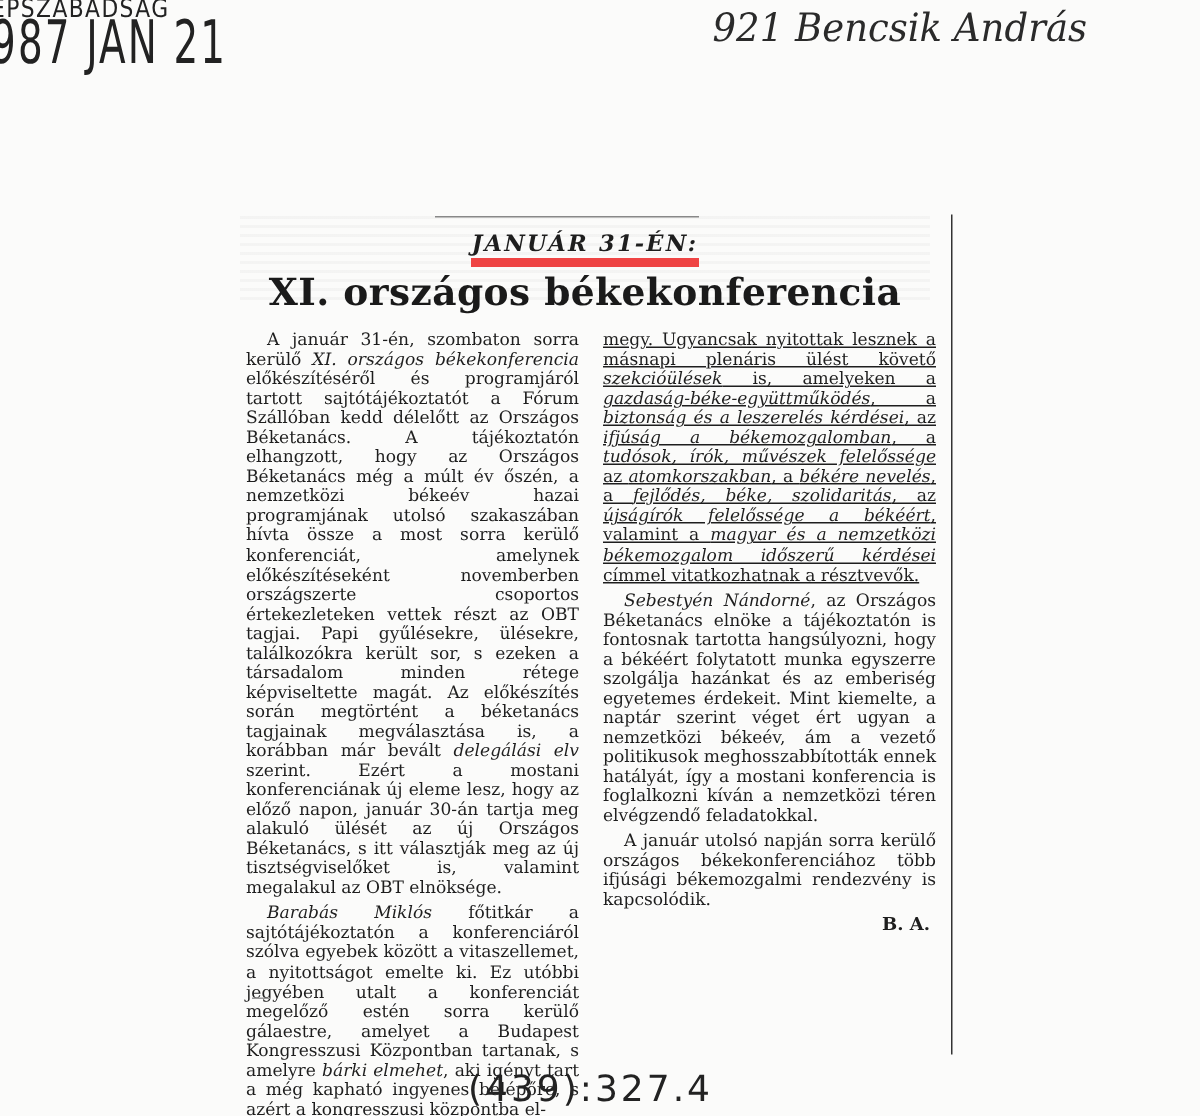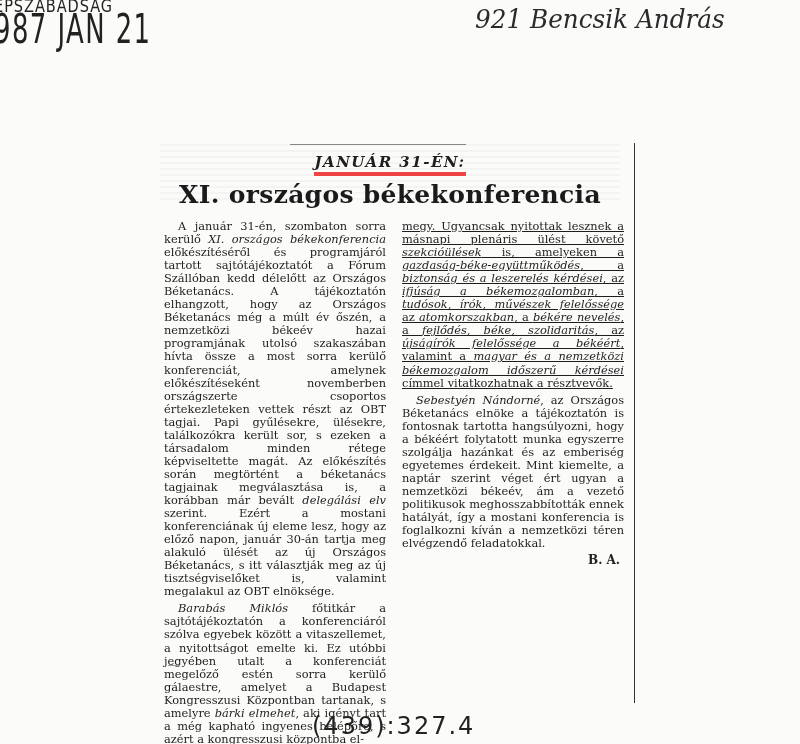--- a/index.html
+++ b/index.html
@@ -46,21 +46,21 @@
     position: absolute; left: 474px; top: 3px; width: 1px; height: 560px; background: #333;
   }
   .top-rule {
     position: absolute; left: 130px; top: 4px; width: 176px; height: 1px; background: #888;
   }
   .kicker {
     position: absolute; left: 0; width: 460px; top: 12px; text-align: center;
   }
   .kicker span {
     font-size: 15px; font-weight: bold; font-style: italic; letter-spacing: 1.5px;
-    border-bottom: 4px solid #ef4444; padding-bottom: 1px;
+    border-bottom: 6px solid #ef4444; padding-bottom: 1px;
   }
   .headline {
     position: absolute; left: 0; width: 460px; top: 40px; text-align: center;
     font-size: 25px; font-weight: bold; letter-spacing: 0.3px; color: #1a1a1a;
   }
   .col {
     position: absolute; top: 80px; width: 222px;
     font-size: 11.4px; line-height: 13.05px; text-align: justify;
     hyphens: manual;
   }
@@ -105,19 +105,22 @@
     </p>
   </div>
 
   <div class="col right">
     <p class="first-right">
       <span id="rp0">megy. Ugyancsak nyitottak lesznek a másnapi plenáris ülést követő <i>szekcióülések</i> is, amelyeken a <i>gazdaság-béke-együttműködés</i>, a <i>biztonság és a leszerelés kérdései</i>, az <i>ifjúság a békemozgalomban</i>, a <i>tudósok, írók, művészek felelőssége</i> az <i>atomkorszakban</i>, a <i>békére nevelés</i>, a <i>fejlődés, béke, szolidaritás</i>, az <i>újságírók felelőssége a békéért</i>, valamint a <i>magyar és a nemzetközi békemozgalom időszerű kérdései</i> címmel vitatkozhatnak a résztvevők.</span>
     </p>
     <p>
       <span id="rp2"><i>Sebestyén Nándorné</i>, az Országos Béketanács elnöke a tájékoztatón is fontosnak tartotta hangsúlyozni, hogy a békéért folytatott munka egyszerre szolgálja hazánkat és az emberiség egyetemes érdekeit. Mint kiemelte, a naptár szerint véget ért ugyan a nemzetközi békeév, ám a vezető politikusok meghosszabbították ennek hatályát, így a mostani konferencia is foglalkozni kíván a nemzetközi téren elvégzendő feladatokkal.</span>
     </p>
+    <p>
+      <span id="rp3">A január utolsó napján sorra kerülő országos békekonferenciához több ifjúsági békemozgalmi rendezvény is kapcsolódik.</span>
+    </p>
     <div class="sig">B. A.</div>
   </div>
 
   <div class="tail-dash"></div>
 </div>
 
 <div class="catalog">(439):327.4</div>
 
 </body></html>

